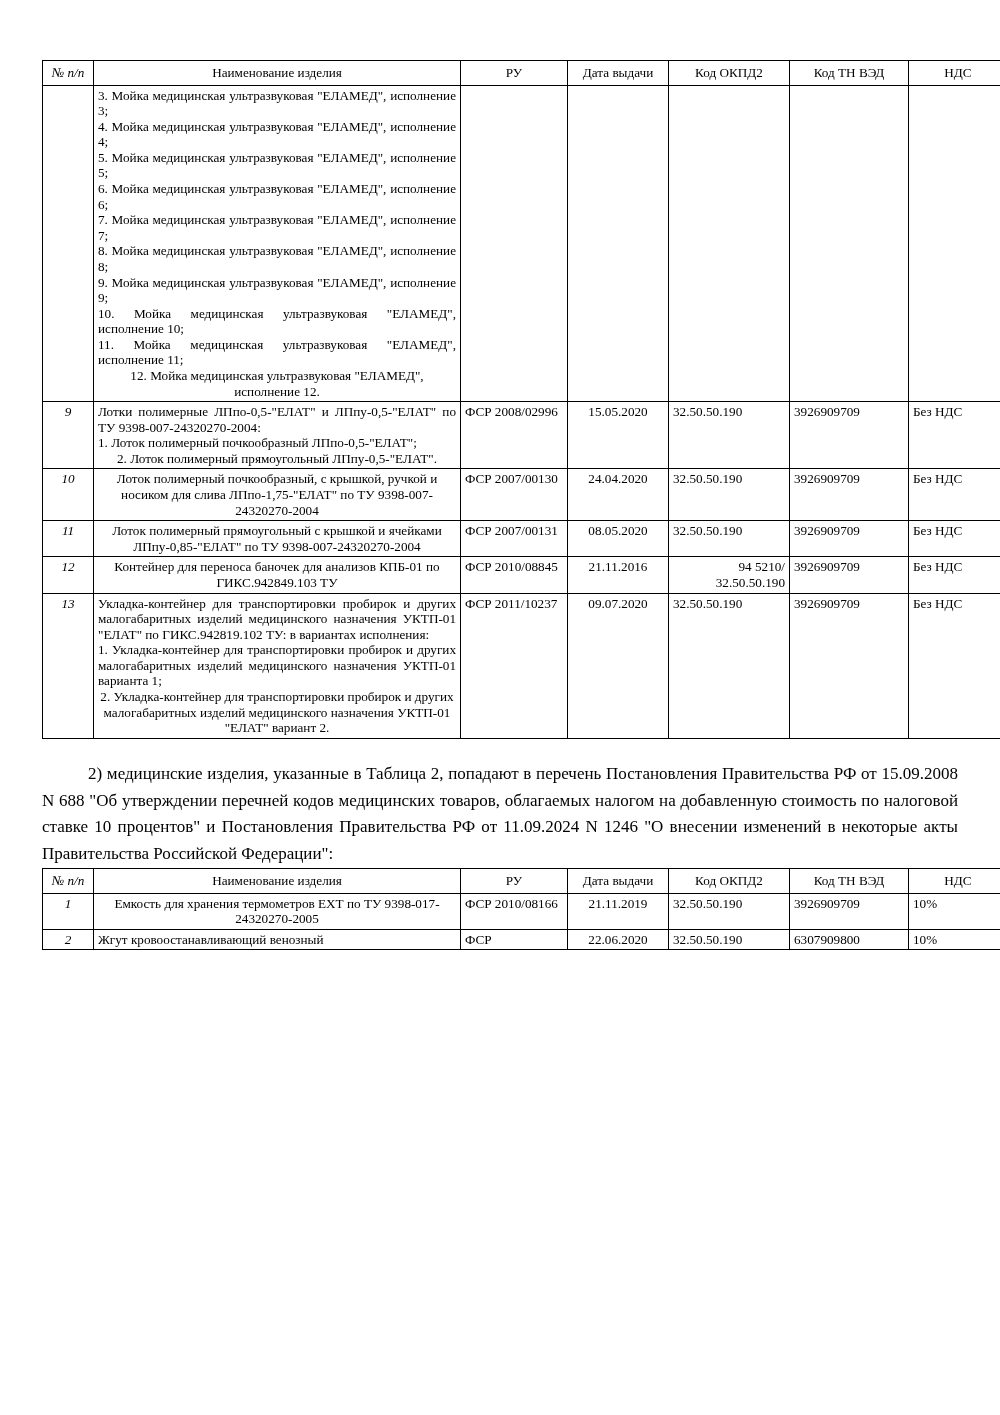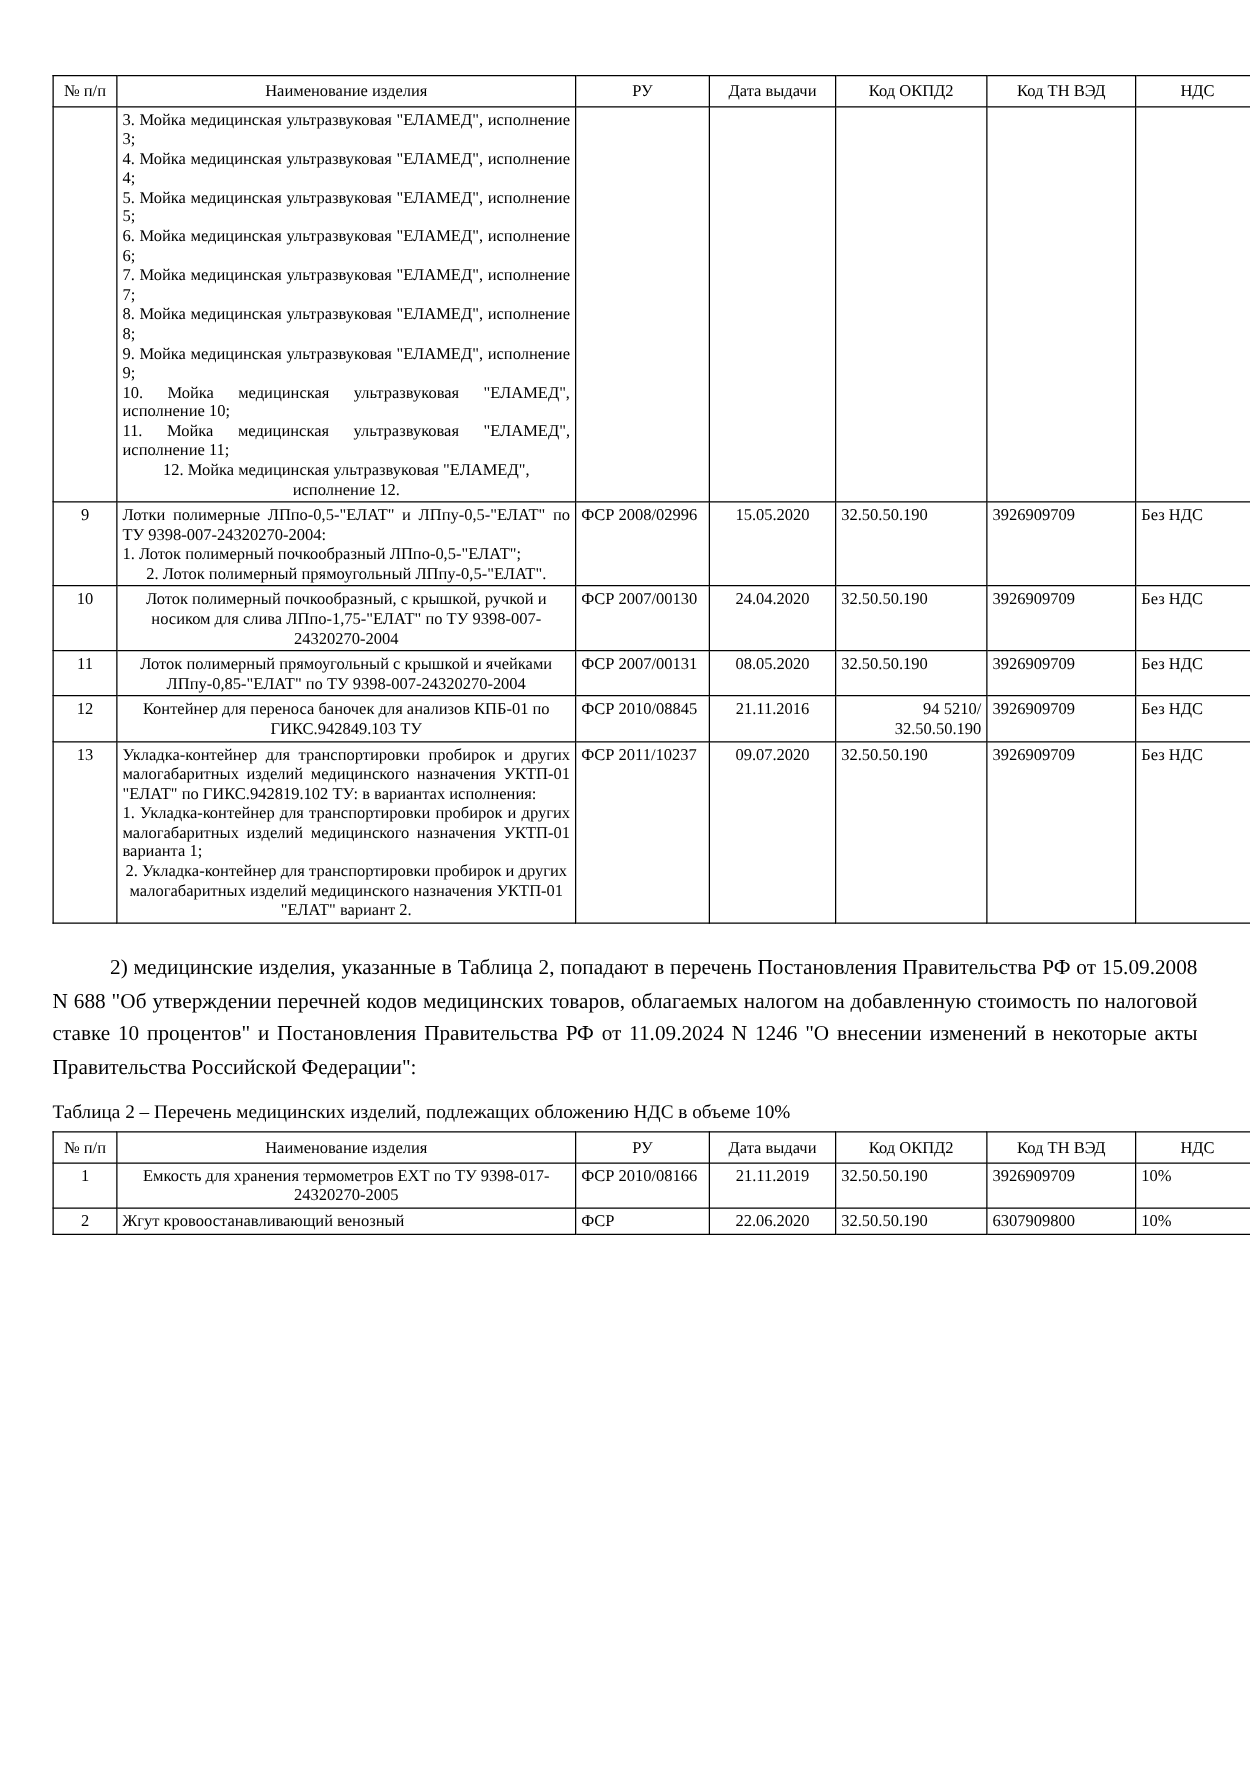--- a/index.html
+++ b/index.html
@@ -33,21 +33,21 @@
     padding: 2px 4px;
     vertical-align: top;
   }
   table.doc-table thead th {
     text-align: center;
     font-weight: normal;
     vertical-align: top;
     padding-top: 4px;
     padding-bottom: 4px;
   }
-  .c-num      { width: 42px;  text-align: center; }
+  .c-num      { width: 42px;  text-align: center; font-style: italic; }
   .c-name     { width: 358px; }
   .c-ru       { width: 98px;  }
   .c-date     { width: 92px;  text-align: center; }
   .c-okpd     { width: 112px; text-align: left; }
   .c-tnved    { width: 110px; text-align: left; }
   .c-nds      { width: 90px;  text-align: left; padding-left: 8px; }
 
   .hdr-two-line { line-height: 1.15; }
   .name-cell { text-align: justify; text-justify: inter-word; hyphens: none; }
   .name-cell div { text-align: justify; }
@@ -174,21 +174,20 @@
         <td class="c-tnved">3926909709</td>
         <td class="c-nds">Без НДС</td>
       </tr>
     </tbody>
   </table>
 
   <div class="body-text">
     <p class="indent">2) медицинские изделия, указанные в Таблица 2, попадают в перечень Постановления Правительства РФ от 15.09.2008 N 688 "Об утверждении перечней кодов медицинских товаров, облагаемых налогом на добавленную стоимость по налоговой ставке 10 процентов" и Постановления Правительства РФ от 11.09.2024 N 1246 "О внесении изменений в некоторые акты Правительства Российской Федерации":</p>
   </div>
 
-  <div class="table-caption">Таблица 2 – Перечень медицинских изделий, подлежащих обложению НДС в объеме 10%</div>
 
   <table class="doc-table">
     <thead>
       <tr>
         <th class="c-num hdr-two-line">№ п/п</th>
         <th class="c-name">Наименование изделия</th>
         <th class="c-ru">РУ</th>
         <th class="c-date">Дата выдачи</th>
         <th class="c-okpd">Код ОКПД2</th>
         <th class="c-tnved">Код ТН ВЭД</th>

